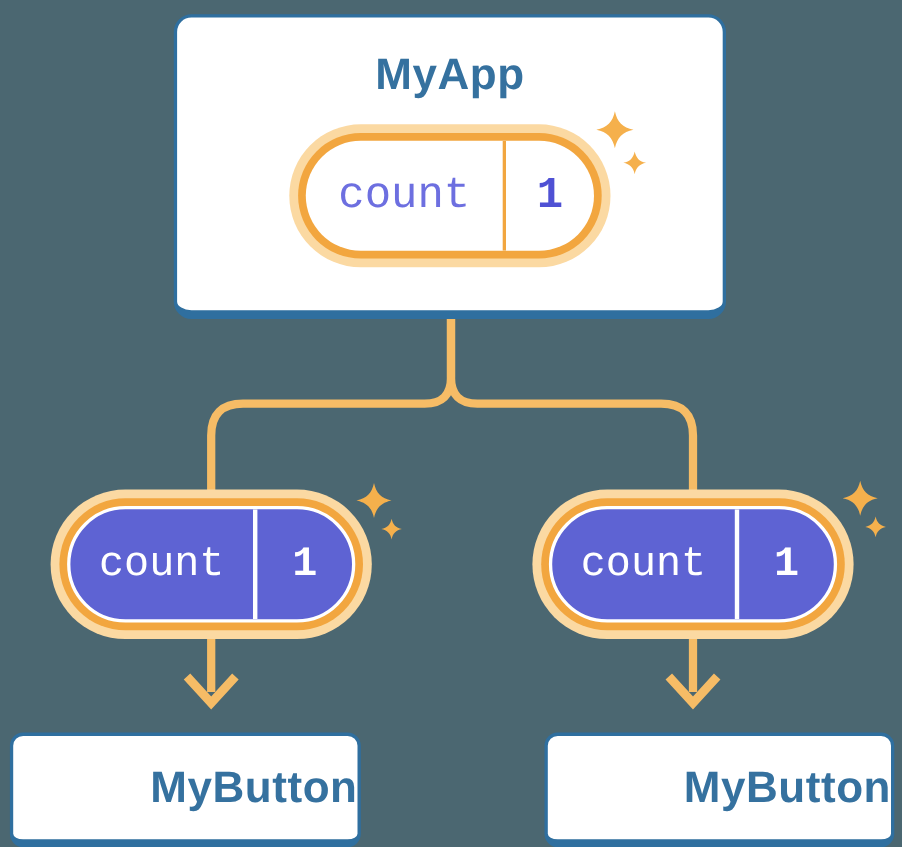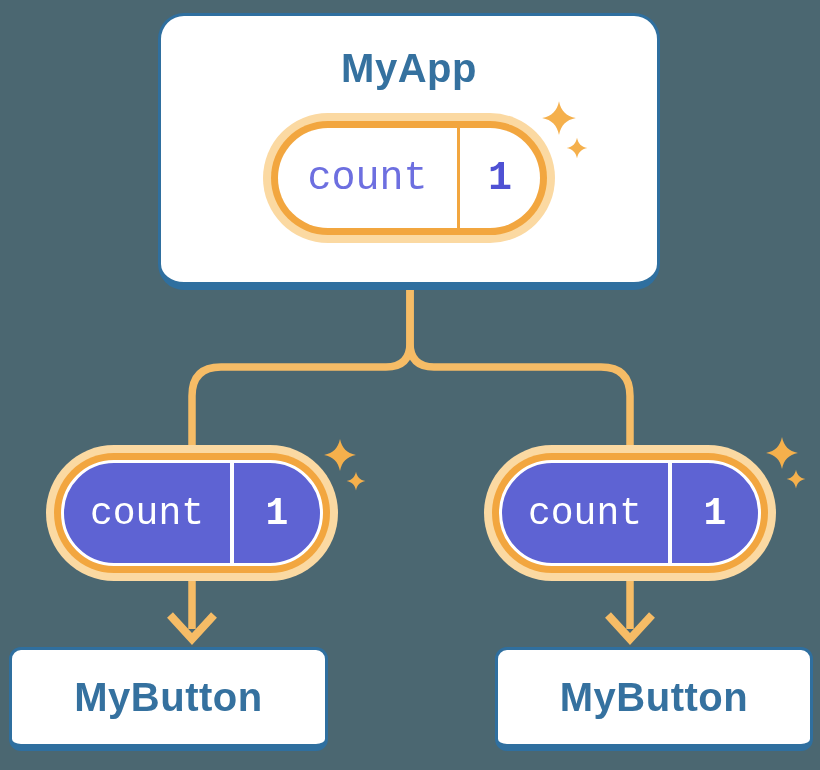--- a/index.html
+++ b/index.html
@@ -17,24 +17,24 @@
   html,body{margin:0;padding:0;}
   body{font-family:"Liberation Sans","DejaVu Sans",sans-serif;background:var(--background);}
   .stage{position:relative;width:820px;height:770px;background:var(--background);overflow:hidden;}
 
   .connectors{position:absolute;left:0;top:0;z-index:1;}
   .connectors path{fill:none;stroke:var(--connector);}
   .connectors .branch{stroke-width:7.5;}
   .connectors .chevron{stroke-width:8;stroke-linejoin:miter;}
 
   .card{position:absolute;background:#fff;border:3px solid var(--card-border);
-        border-radius:26px;box-sizing:border-box;z-index:2;}
+        border-radius:16px;box-sizing:border-box;z-index:2;}
   .card.root{left:158px;top:13px;width:502px;height:277px;border-bottom-width:8px;}
   .card.child{width:319px;height:104px;border-bottom-width:7px;border-radius:12px;
-              display:flex;align-items:center;justify-content:center;}
+              display:flex;align-items:center;justify-content:flex-end;margin-top:19px;}
   .card.child.left{left:9px;top:647px;}
   .card.child.right{left:495px;top:647px;width:318px;}
   .component-title{margin:0;text-align:center;font-size:40px;font-weight:600;
                    color:var(--card-text);letter-spacing:0.5px;}
   .card.root .component-title{margin-top:30px;}
 
   .pill{position:absolute;z-index:3;border-radius:999px;background:var(--ring-glow);
         padding:8px;box-sizing:border-box;}
   .pill-mid{background:var(--ring-orange);border-radius:999px;padding:7px;
             height:100%;box-sizing:border-box;font-family:Liberation Mono, monospace;}

